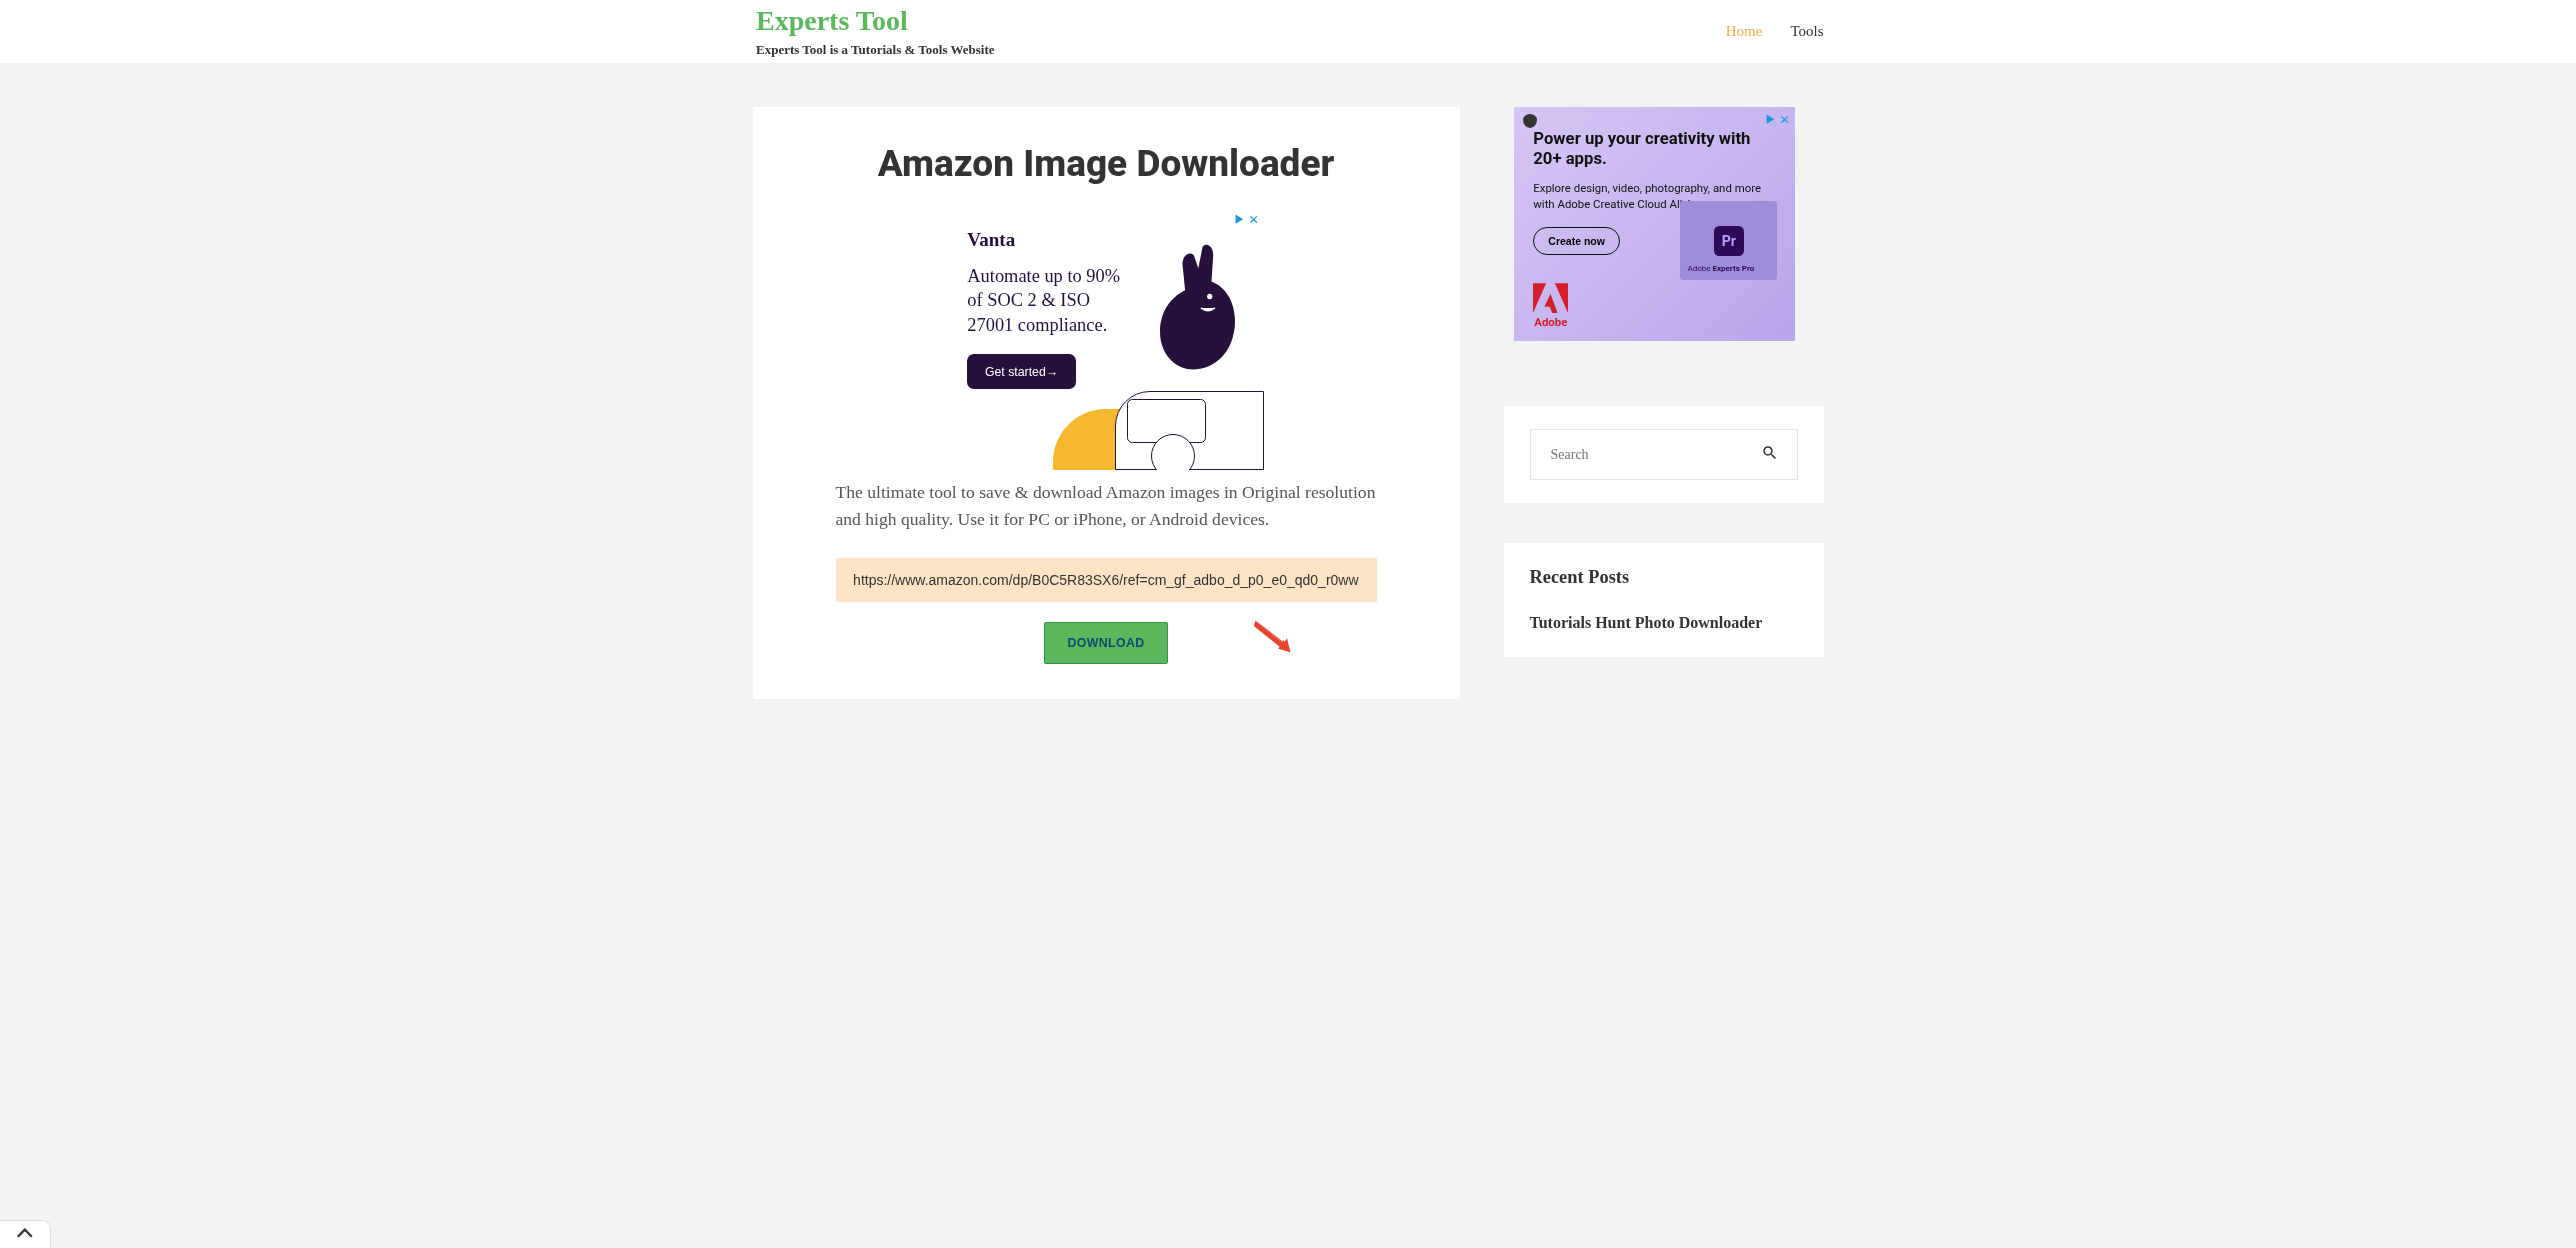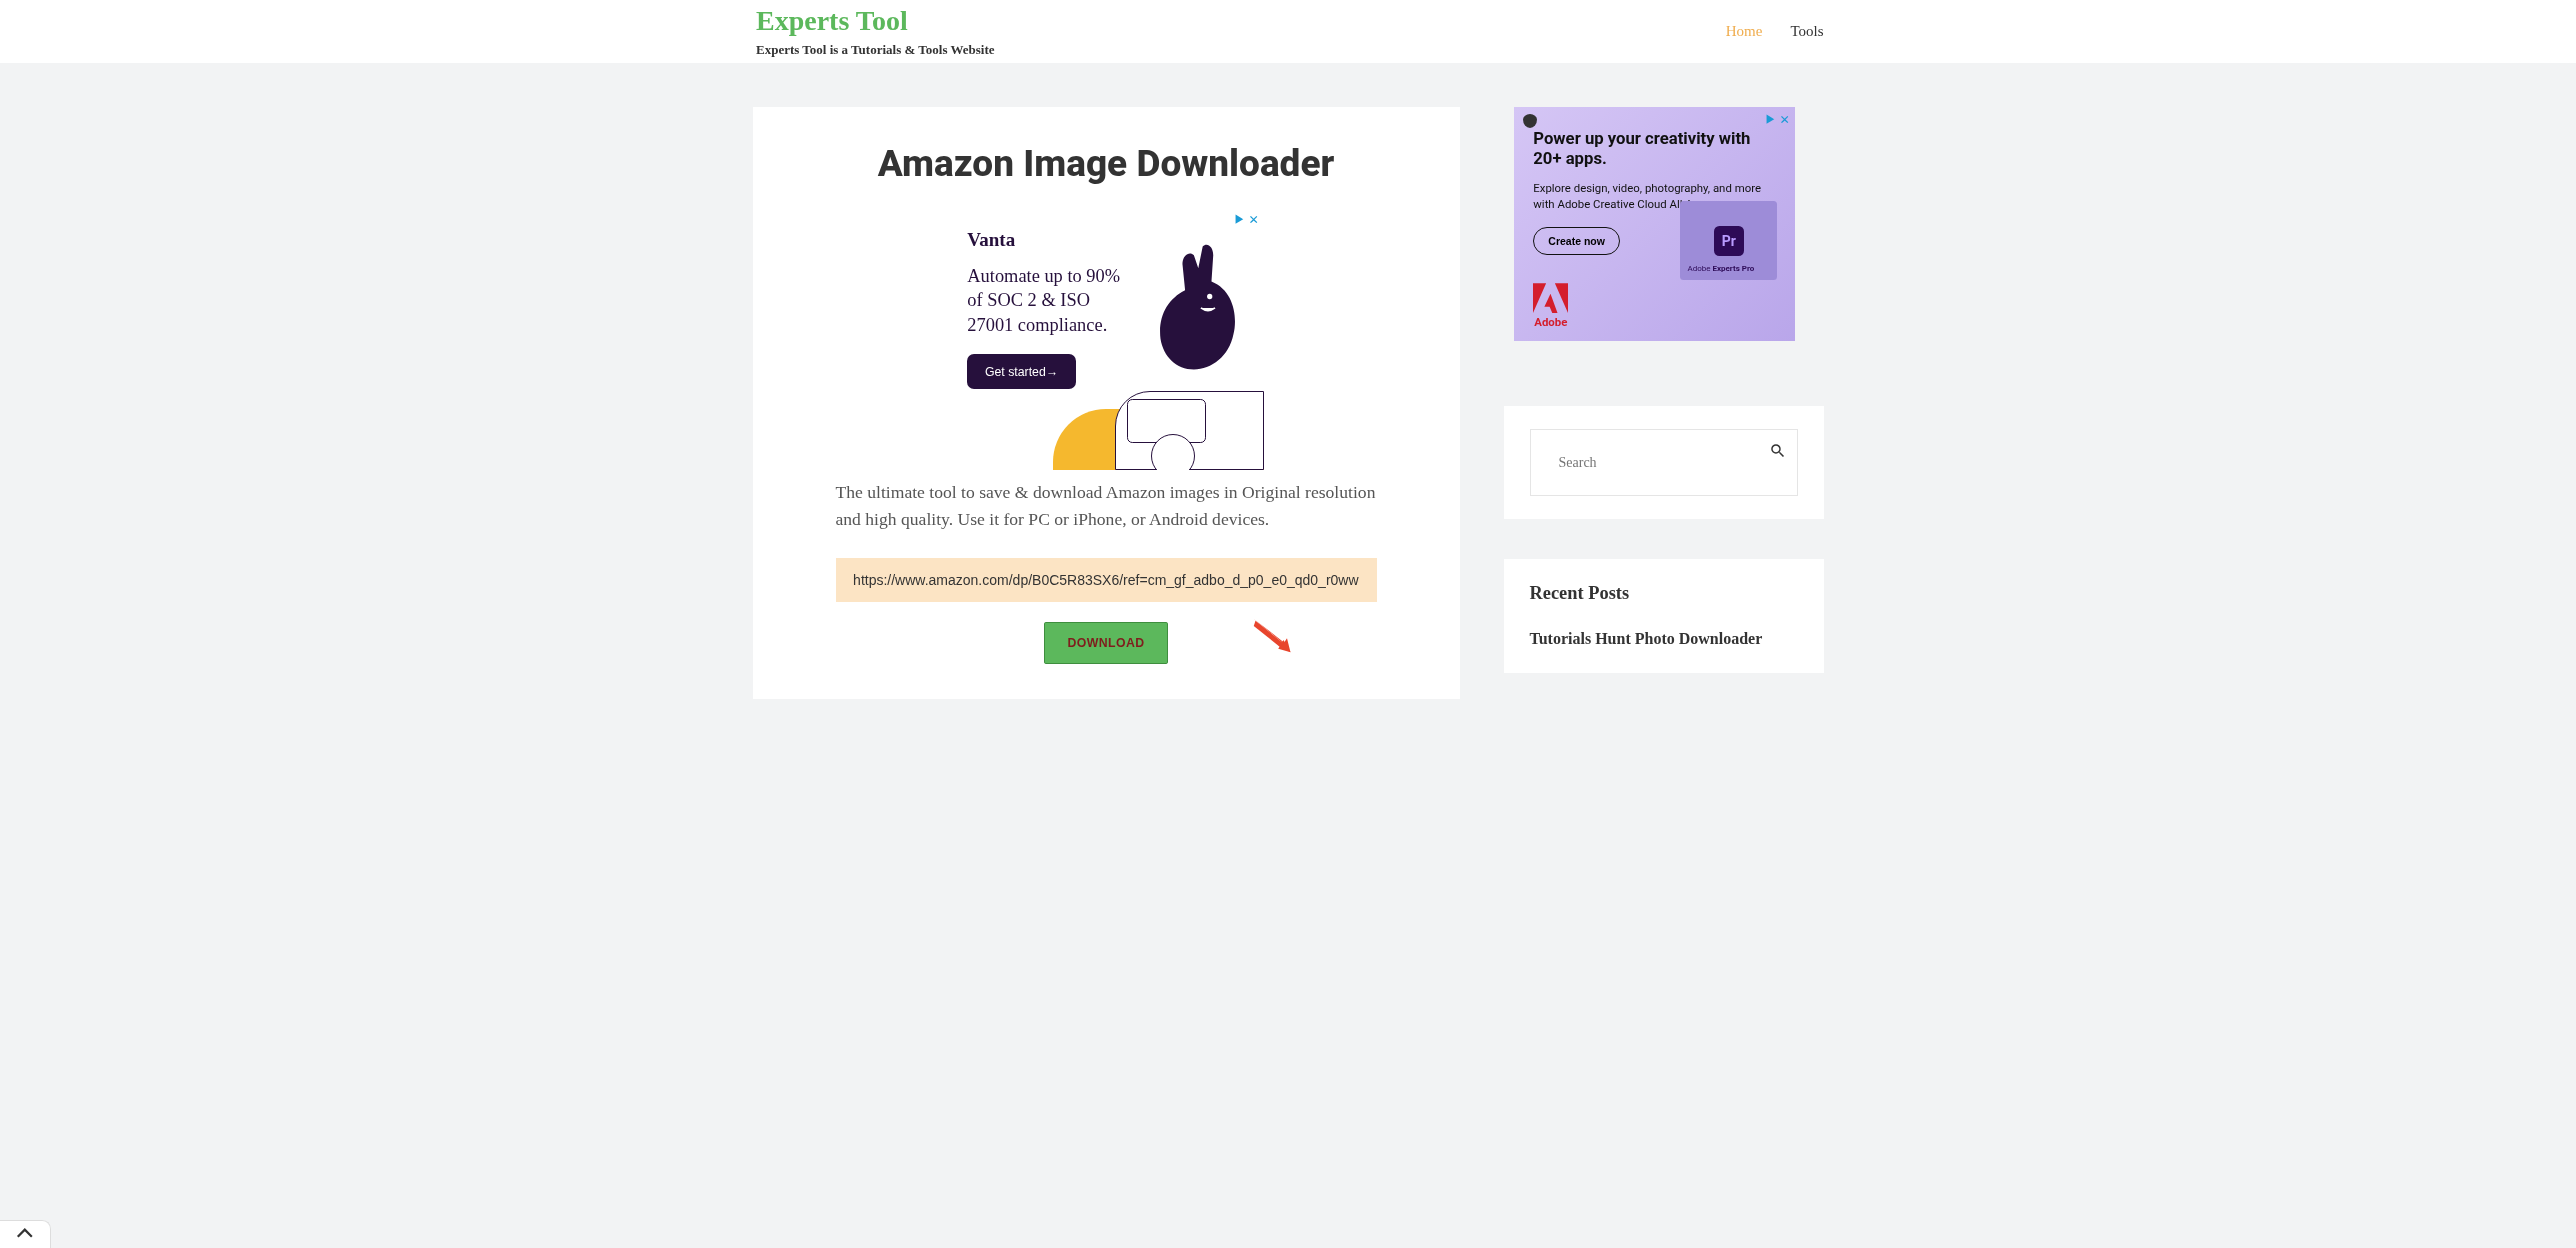--- a/index.html
+++ b/index.html
@@ -108,21 +108,21 @@
       font-size: 17.6px; color: #555; line-height: 1.55; margin-bottom: 24.6px;
       font-family: Georgia, serif;
     }
     .url-input {
       width: 100%; padding: 14px 17.6px; font-size: 14px;
       background: #fce4c4; border: none; color: #333; outline: none;
       font-family: -apple-system, BlinkMacSystemFont, sans-serif;
     }
     .download-row { display: flex; align-items: center; justify-content: center; margin-top: 19.3px; position: relative; }
     .download-btn {
-      background: #5cb85c; color: #7f1d1d; border: 1.8px solid #3e8e3e;
+      background: #5cb85c; color: #0c4a6e; border: 1.8px solid #3e8e3e;
       padding: 13px 23px; font-size: 12.3px; font-weight: 700; letter-spacing: 0.4px;
       cursor: pointer; border-radius: 1.8px;
     }
     .arrow-annotation {
       position: absolute; right: 83px; top: -4.4px; width: 42px; height: 37px;
     }
 
     .sidebar { width: 320px; }
     .ad-side {
       width: 281px; height: 234px; margin-left: 10.5px;
@@ -144,21 +144,21 @@
     .pr-icon { width: 30px; height: 30px; background: #2d0b57; border-radius: 5.3px; display: flex; align-items: center; justify-content: center; color: #b99cff; font-weight: 700; font-size: 14px; }
     .pr-label { position: absolute; left: 7px; bottom: 7px; font-size: 8px; color: #2d0b57; }
     .adobe-logo { position: absolute; bottom: 12.3px; left: 19.3px; display: flex; flex-direction: column; align-items: center; }
     .adobe-a { width: 35px; height: 30px; }
     .adobe-text { font-size: 11.4px; font-weight: 700; color: #d41e2c; margin-top: 1.8px; }
 
     .widget {
       background: #fff; margin-top: 65px; padding: 23px 26px;
     }
     .search-box {
-      border: 0.9px solid #e5e5e5; display: flex; align-items: flex-start; padding: 12px;
+      border: 0.9px solid #e5e5e5; display: flex; align-items: center; padding: 4px;
     }
     .search-box input {
       flex: 1; border: none; padding: 12.3px 16px; font-size: 14px; outline: none;
       font-family: Georgia, serif; color: #777;
     }
     .search-btn { background: transparent; border: none; padding: 0 16px; cursor: pointer; color: #333; }
 
     .recent-widget { background: #fff; margin-top: 40px; padding: 24.6px 26px; }
     .widget-heading {
       font-size: 18.4px; font-weight: 700; color: #333; margin-bottom: 26px;

